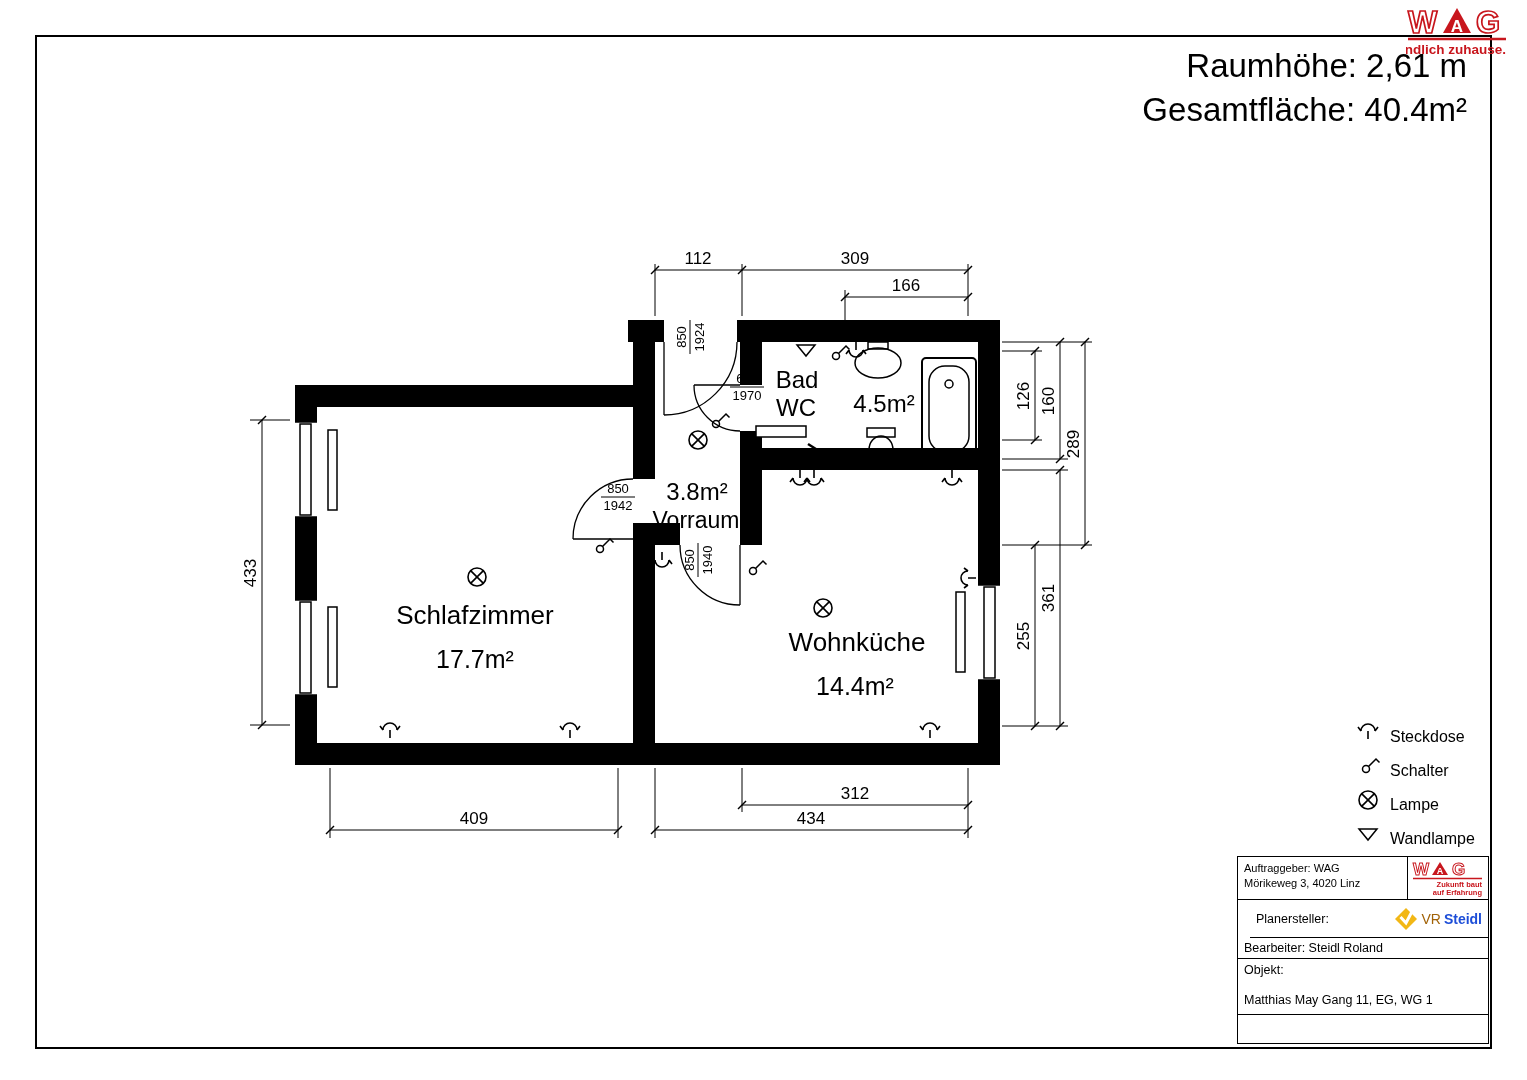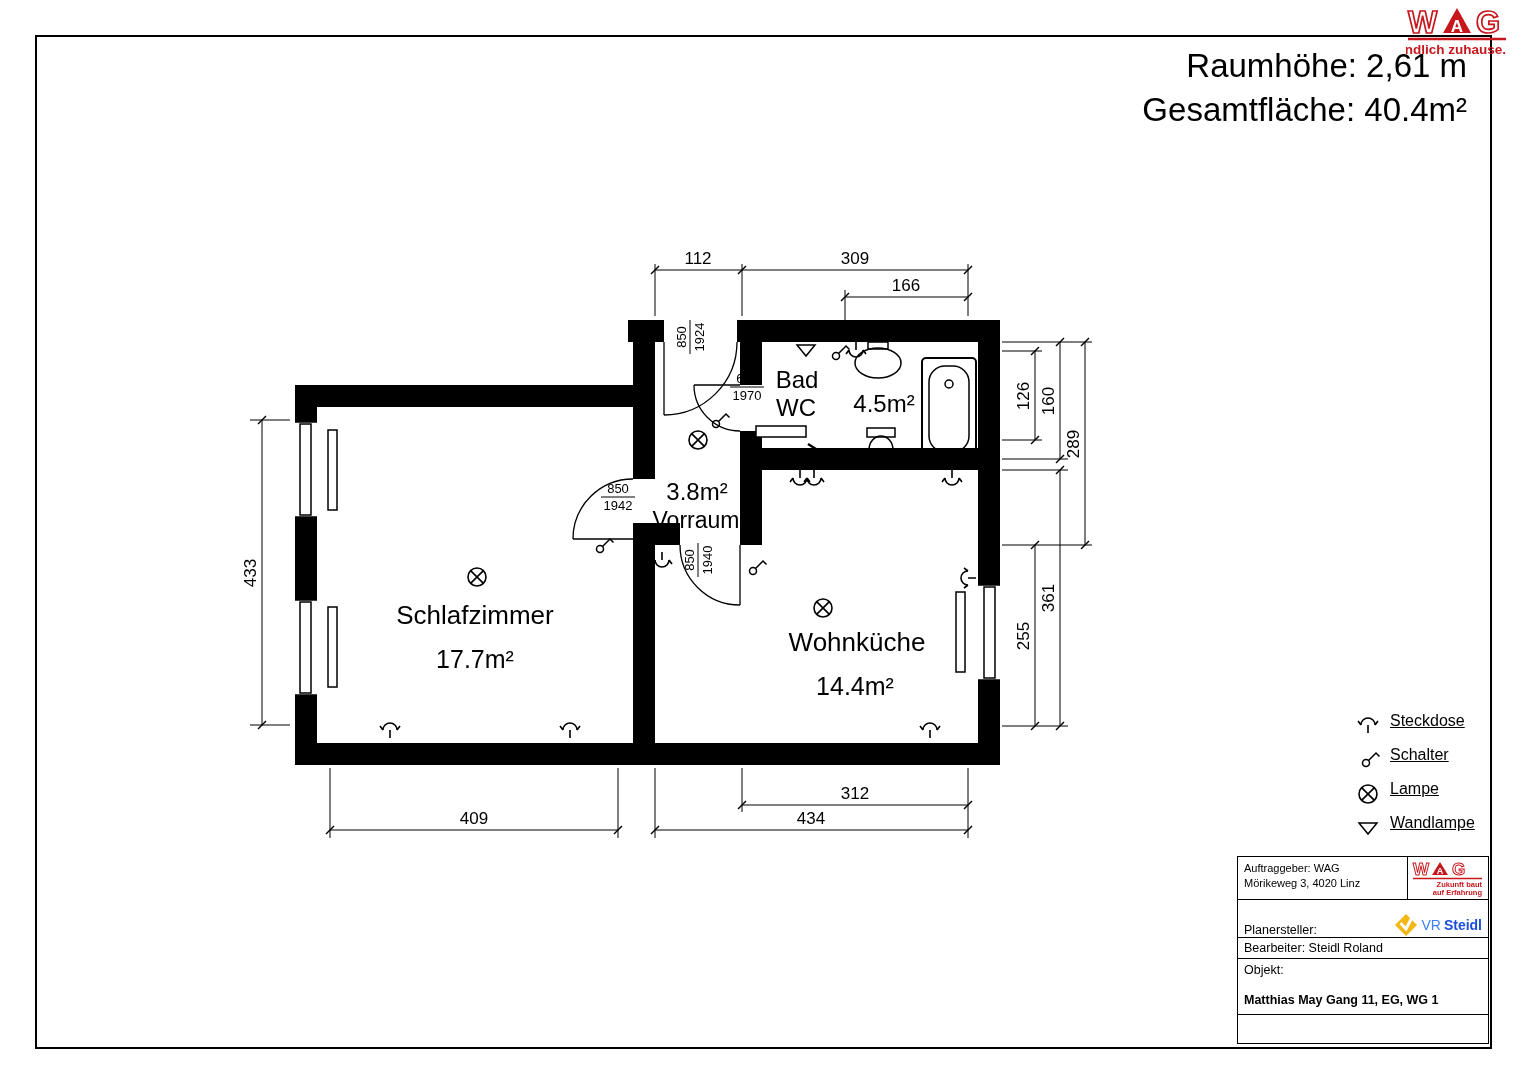--- a/index.html
+++ b/index.html
@@ -3,36 +3,36 @@
 <meta charset="utf-8">
 <style>
   html,body{margin:0;padding:0;background:#fff;}
   .page{position:relative;width:1527px;height:1080px;background:#fff;overflow:hidden;
         font-family:"Liberation Sans",sans-serif;color:#000;}
   .frame{position:absolute;left:35px;top:35px;width:1453px;height:1010px;border:2px solid #000;}
   .header{position:absolute;right:60px;top:44px;text-align:right;font-size:33px;line-height:1.33;}
   .wag-logo{position:absolute;left:1406px;top:5px;}
   .plan-svg{position:absolute;left:0;top:0;}
   .legend{position:absolute;left:1350px;top:712px;}
-  .legend-row{display:flex;align-items:flex-start;height:34px;text-decoration:underline;}
+  .legend-row{display:flex;align-items:flex-end;height:34px;}
   .legend-row svg{width:36px;height:28px;flex:0 0 36px;}
   .legend-row span{font-size:16px;margin-left:4px;}
   .titleblock{position:absolute;left:1237px;top:856px;width:252px;height:188px;border:1px solid #000;
               box-sizing:border-box;font-size:12.5px;background:#fff;}
   .tb-row{box-sizing:border-box;border-bottom:1px solid #000;overflow:hidden;}
   .tb-r1{height:43px;display:flex;gap:16px;}
   .tb-r1-left{flex:1;padding:4px 6px;font-size:11px;line-height:1.35;}
   .tb-r1-right{width:80px;border-left:1px solid #000;display:flex;align-items:center;justify-content:center;}
-  .tb-r2{height:38px;display:flex;align-items:flex-end;justify-content:space-between;padding:0 6px;}
+  .tb-r2{height:38px;display:flex;align-items:center;justify-content:space-between;padding:0 6px;margin-left:12px;}
   .tb-r3{height:21px;padding:3px 6px;}
   .tb-r4{height:56px;padding:3px 6px;line-height:1.4;}
-  .tb-r4 .obj-val{margin-top:12px;font-weight:bold;}
+  .tb-r4 .obj-val{margin-top:12px;}
   .tb-r5{height:27px;border-bottom:none;display:flex;align-items:center;justify-content:space-between;padding:0 6px;}
   .vrsteidl{display:flex;align-items:center;gap:3px;}
-  .vrsteidl .vr{color:#3b82f6;font-size:14px;}
+  .vrsteidl .vr{color:#a16207;font-size:14px;}
   .vrsteidl .steidl{color:#1d4ed8;font-weight:bold;font-size:14px;}
 </style>
 </head>
 <body>
 
 <div class="page">
 
   <div class="frame"></div>
 
   <svg class="wag-logo" width="102" height="54" viewBox="0 0 102 54">

